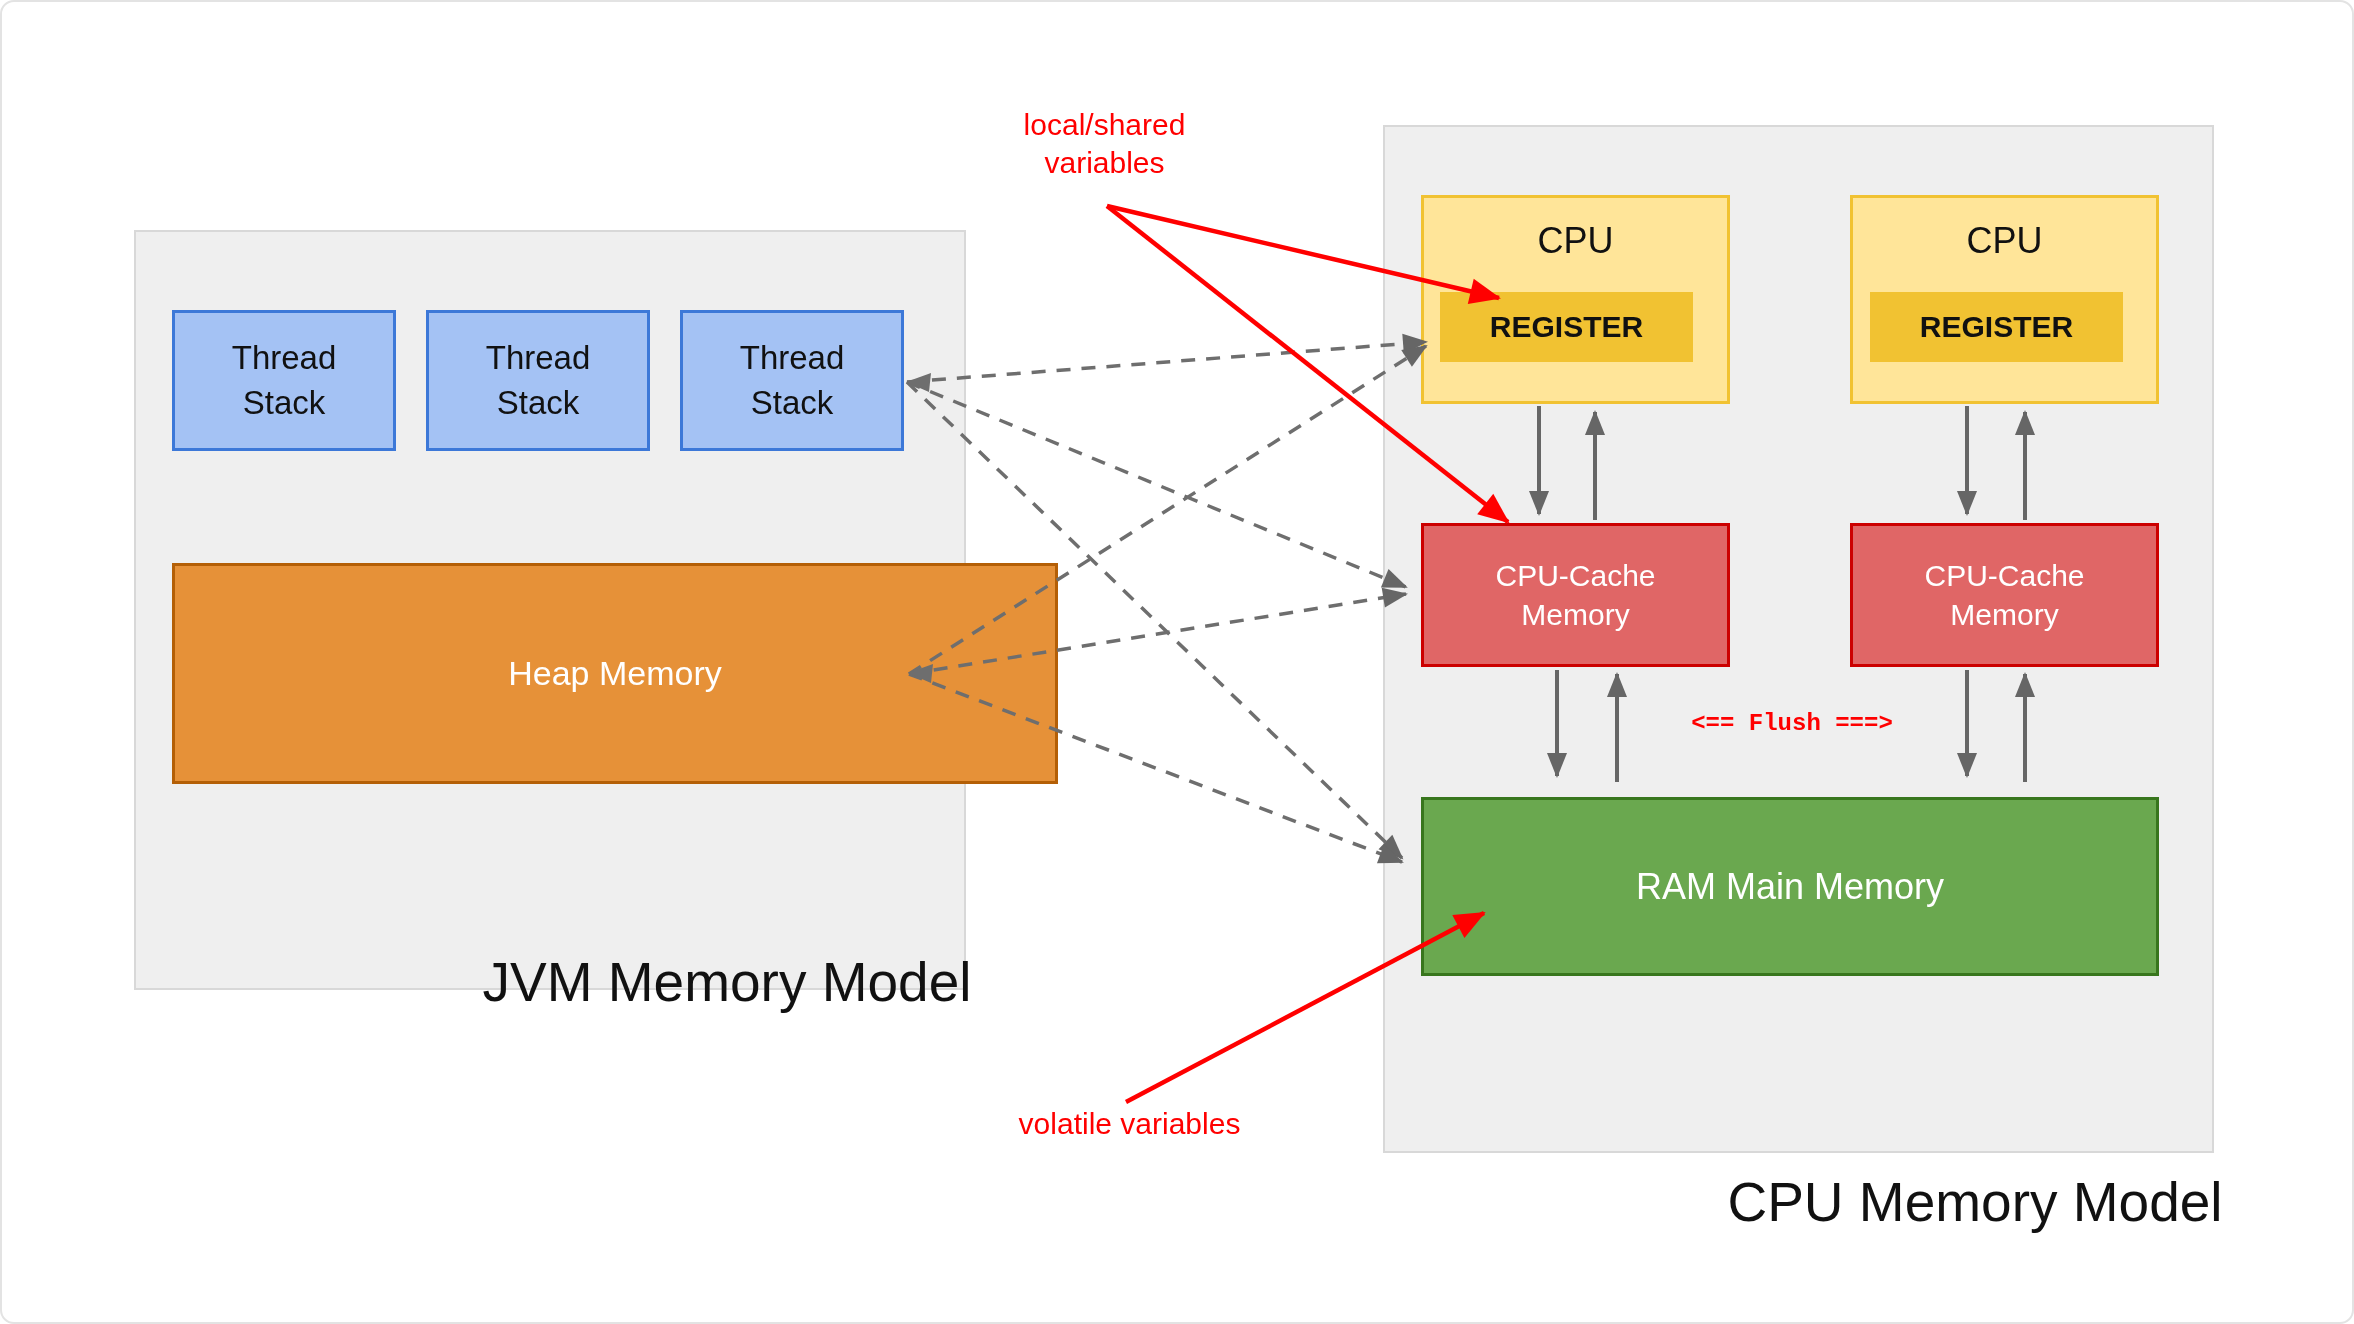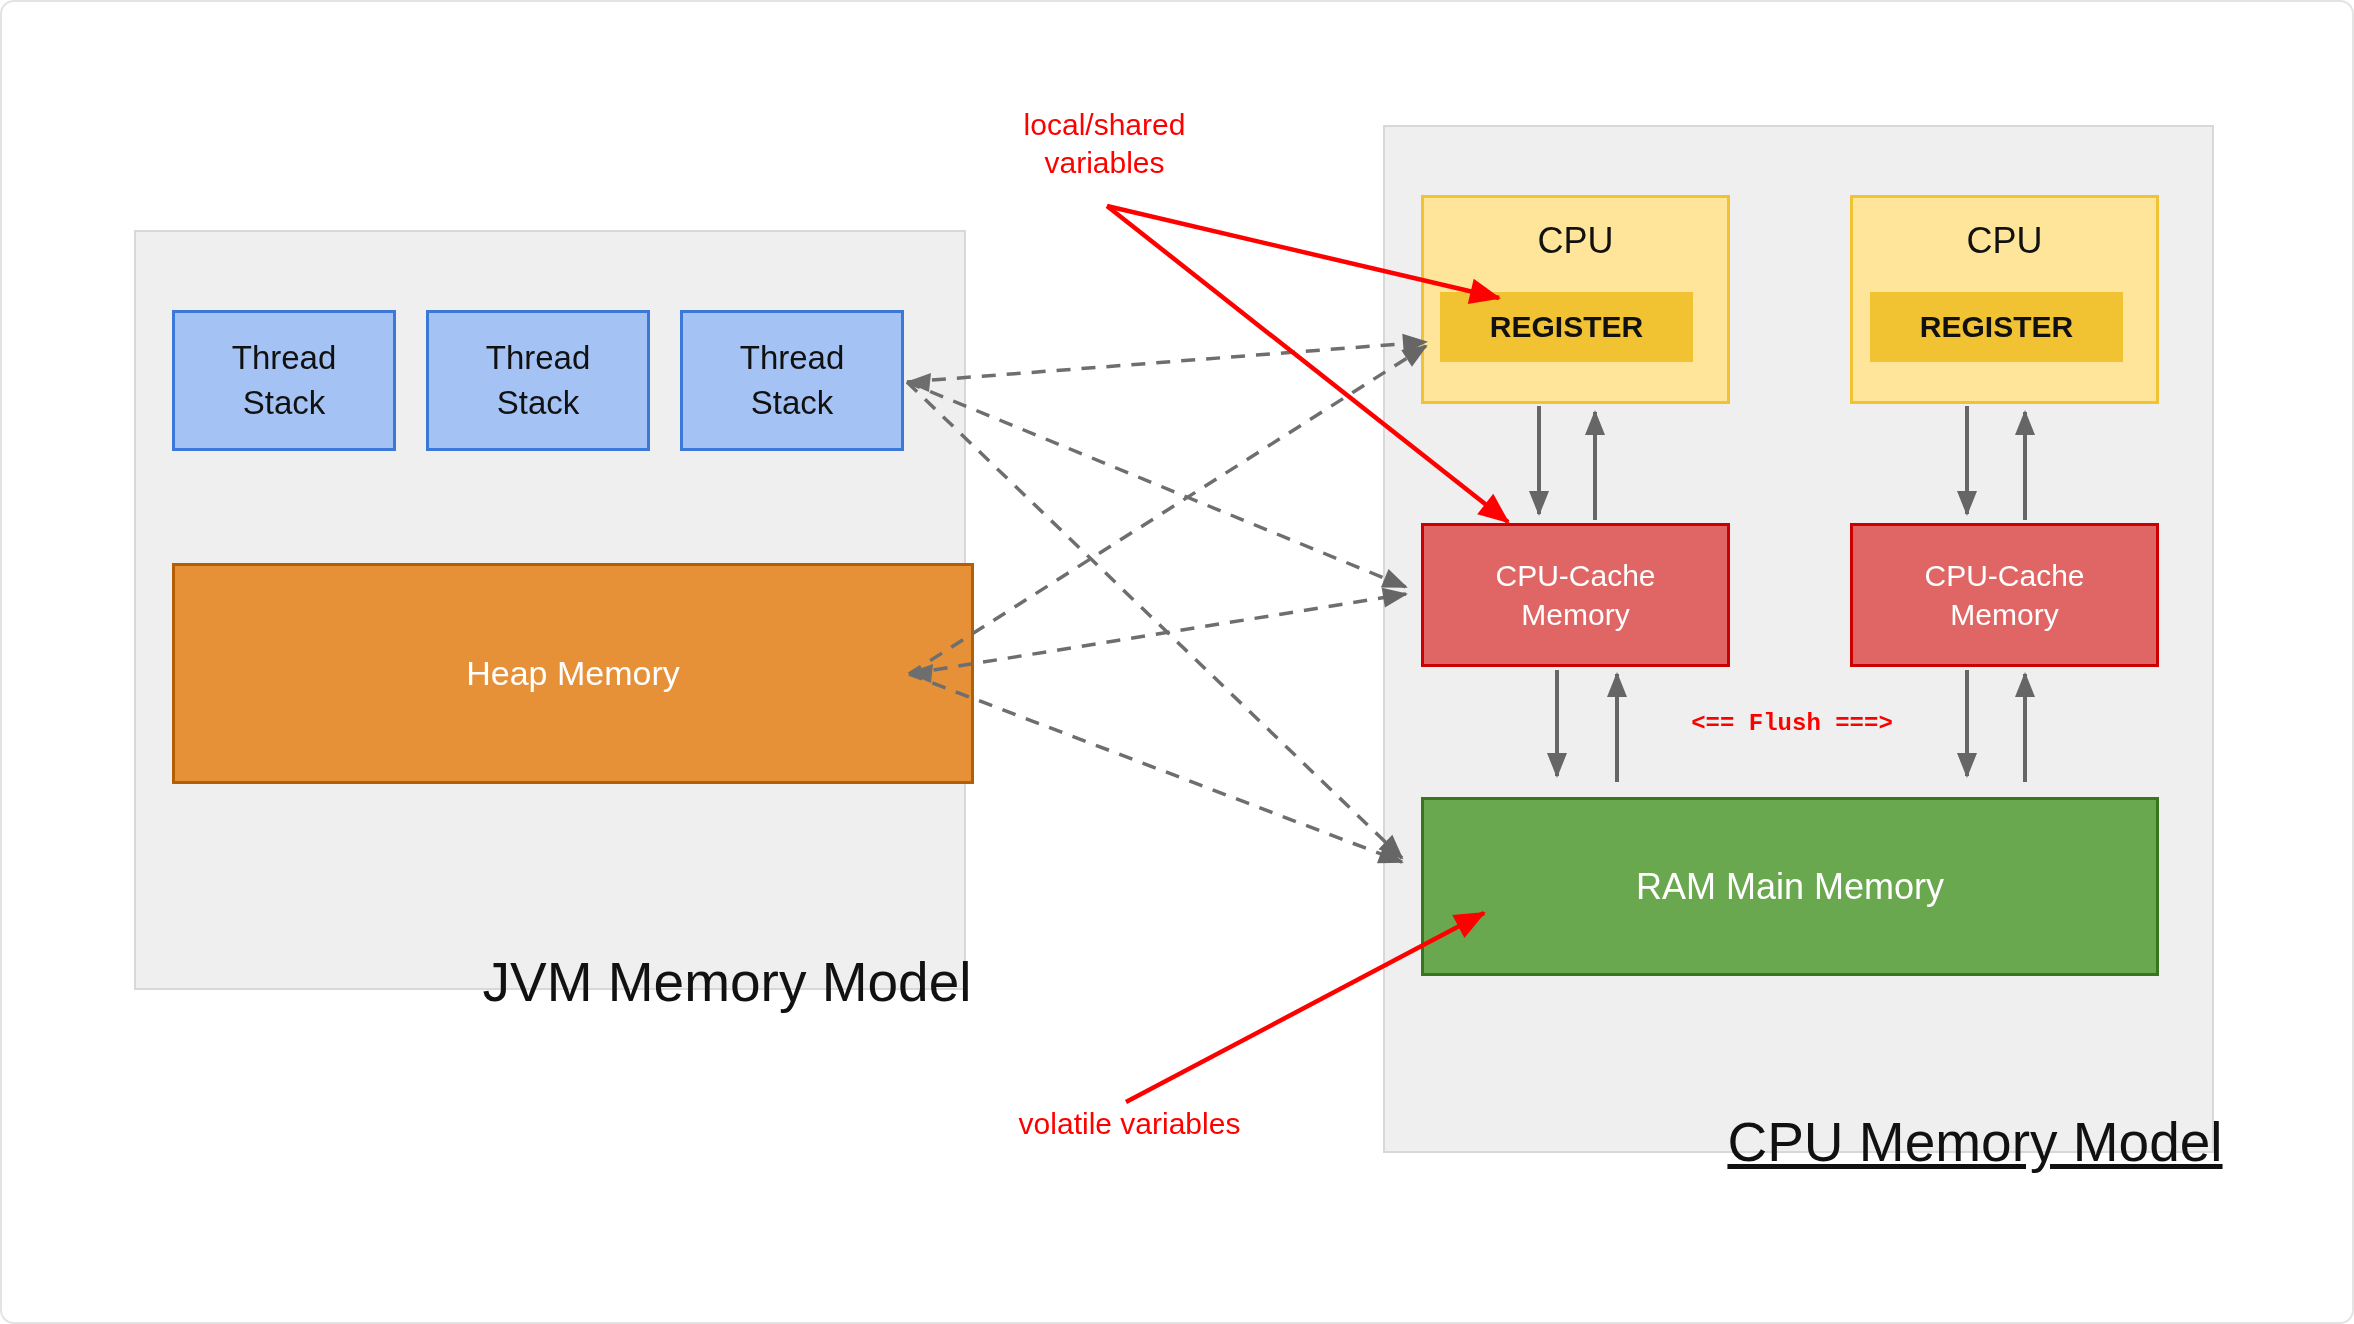--- a/index.html
+++ b/index.html
@@ -19,27 +19,27 @@
   }
   .thread-stack {
     top:308px; width:224px; height:141px;
     background:var(--thread-fill); border:3px solid var(--thread-border);
     color:var(--text-dark); font-size:33px; line-height:1.35;
   }
   #thread-stack-1 { left:170px; } #thread-stack-2 { left:424px; } #thread-stack-3 { left:678px; }
   .thread-stack span { display:block; width:130px; }
 
   #heap-box {
-    left:170px; top:561px; width:802px; height:221px;
+    left:170px; top:561px; width:886px; height:221px;
     background:var(--heap-fill); border:3px solid var(--heap-border);
     color:var(--text-light); font-size:34px;
   }
   .panel-title { position:absolute; color:var(--text-dark); font-size:55px; text-align:center;margin-top:40px; }
   #jvm-title { left:475px; top:908px; width:500px; }
-  #cpu-title { left:1723px; top:1068px; width:500px;text-decoration:underline; }
+  #cpu-title { left:1723px; top:1128px; width:500px; }
 
   .cpu-box {
     position:absolute; top:193px; width:309px; height:209px; box-sizing:border-box;
     background:var(--cpu-fill); border:3px solid var(--cpu-border);
     color:var(--text-dark); font-size:36px; text-align:center; padding-top:22px;
   }
   #cpu-box-1 { left:1419px; } #cpu-box-2 { left:1848px; }
   .register-box {
     position:absolute; top:290px; width:253px; height:70px;
     background:var(--register-fill); color:var(--text-dark); font-size:30px;font-weight:bold;

